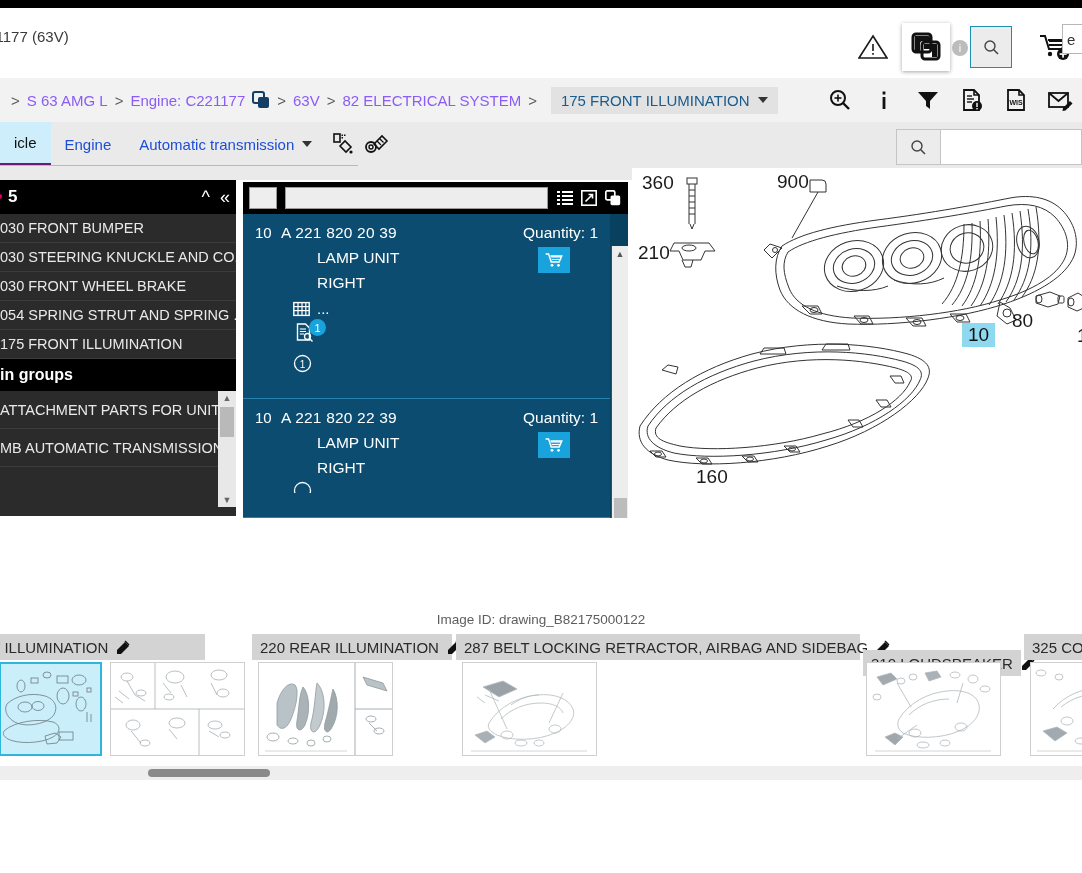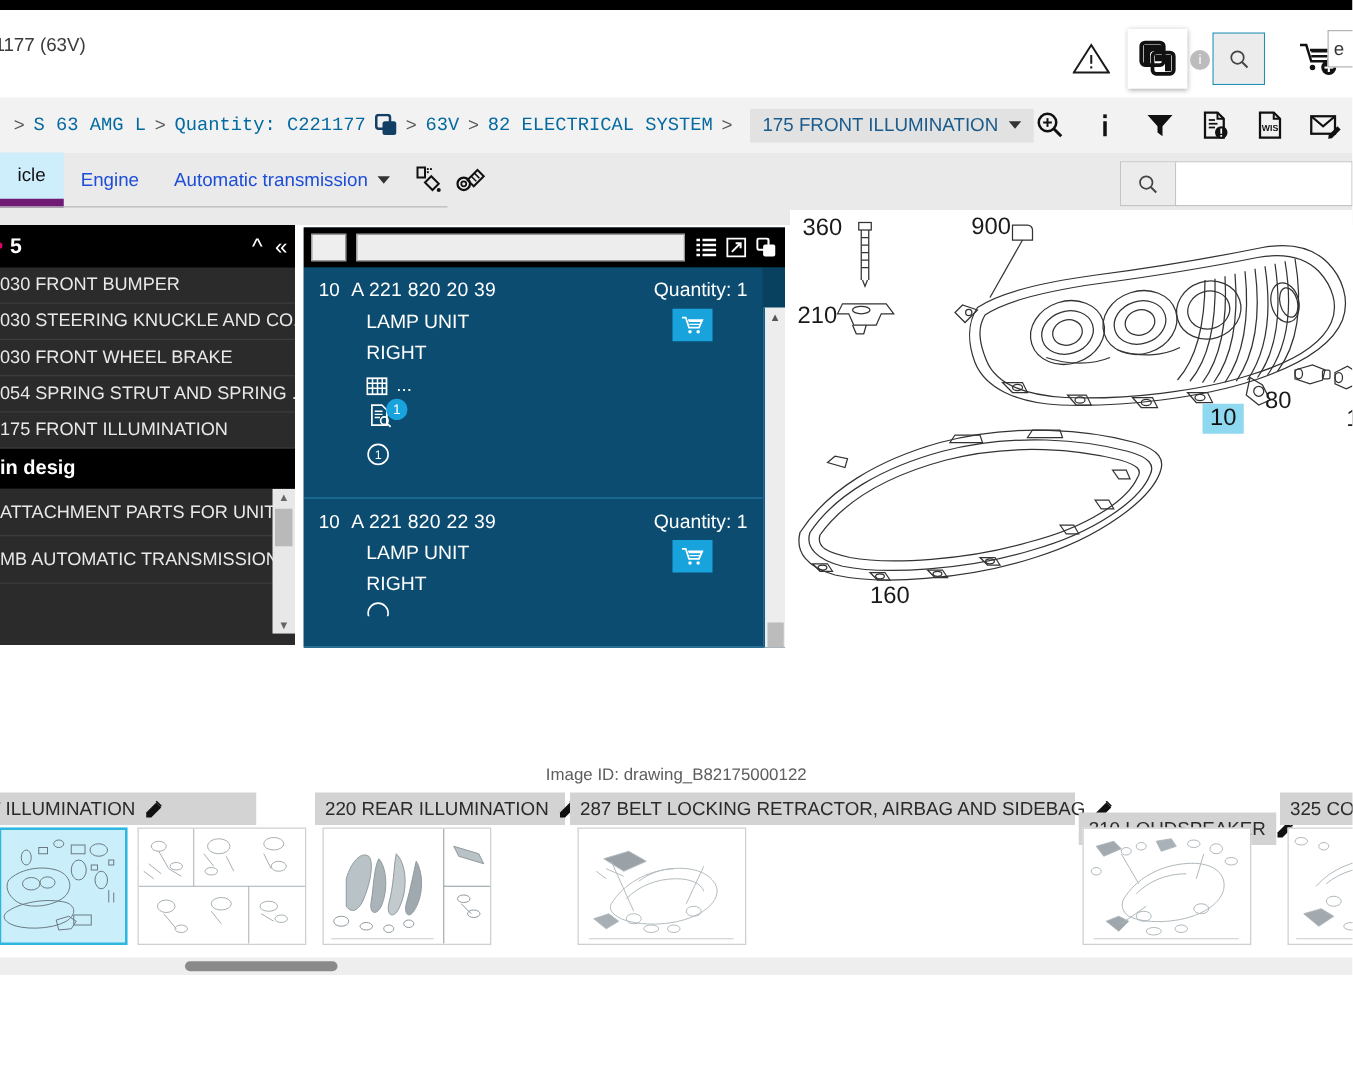--- a/index.html
+++ b/index.html
@@ -30,33 +30,33 @@
                 background:#bcbcbc; color:#fff; font-size:11px; display:flex; align-items:center; justify-content:center; }
   .cart-ico { width:52px; height:52px; display:flex; align-items:center; justify-content:center; margin-left:18px; cursor:pointer; }
   .edge-btn { position:absolute; right:-8px; top:16px; width:28px; height:30px; border:1px solid #b6b6b6;
               background:#fff; font-size:15px; color:#333; display:flex; align-items:center; padding-left:4px; }
 
   
   .crumbbar { position:absolute; left:0; top:78px; width:1082px; height:44px; background:#f2f2f2;
               display:flex; align-items:center; }
   .crumbs { display:flex; align-items:center; padding-left:4px; }
   .csep { color:#5a5a5a; font-size:15px; margin:0 7px; }
-  .citem { color:#0369a1; font-size:15px; white-space:nowrap; cursor:pointer;font-family:Liberation Mono, monospace; }
+  .citem { color:#8b5cf6; font-size:15px; white-space:nowrap; cursor:pointer; }
   .cdup { margin-left:7px; cursor:pointer; display:inline-flex; }
   .ccur { background:#e2e2e2; padding:5px 10px; display:flex; align-items:center; gap:8px; margin-left:7px; cursor:pointer; }
   .ccur span.lbl { color:#1a5b8c; font-size:15px; }
   .caret { width:0;height:0;border-left:5px solid transparent;border-right:5px solid transparent;border-top:6px solid #333; }
   .crumb-icons { position:absolute; right:0; top:0; height:44px; display:flex; align-items:center; gap:0; }
   .crumb-icons .ci { width:44px; height:44px; display:flex; align-items:center; justify-content:center; cursor:pointer; }
 
   
   .tabrow { position:absolute; left:0; top:122px; width:1082px; height:58px; background:#eaeaea; }
   .tabs { position:absolute; left:0; top:0; display:flex; align-items:center; height:44px; }
   .tab { height:44px; display:flex; align-items:center; padding:0 14px; font-size:15px; color:#1d4ed8; cursor:pointer; }
-  .tab.active { background:#cfeefb; color:#111; border-bottom:7px solid #701a75; }
+  .tab.active { background:#cfeefb; color:#111; border-bottom:3px solid #701a75; }
   .tab .caret { margin-left:8px; }
   .tooli { width:34px; height:44px; display:flex; align-items:center; justify-content:center; cursor:pointer; }
   .tabrule { position:absolute; left:0; top:43px; width:358px; height:1px; background:#b9b9b9; }
   .tsearch { position:absolute; right:0; top:7px; display:flex; align-items:center; height:36px;
              border:1px solid #c4c4c4; background:#fff; }
   .tsearch .tsbtn { width:44px; height:34px; background:#ececec; display:flex; align-items:center; justify-content:center;
                     border-right:1px solid #c4c4c4; cursor:pointer; }
   .tsearch .tsinp { width:140px; height:34px; border:none; outline:none; background:#fff; font-size:14px;
                     font-family:"Liberation Sans",sans-serif; }
 
@@ -89,21 +89,21 @@
 
   .parts-body { position:relative; height:304px; overflow:hidden; background:#08415f; }
   .pcard { position:relative; background:#0b4c70; color:#fff; padding:10px 0 8px 0; border-bottom:1px solid #2a80ad;
            width:367px; cursor:pointer; }
   .pcard .row1 { display:flex; align-items:flex-start; }
   .pcard .pos { width:38px; text-align:left; padding-left:12px; font-size:15px; }
   .pcard .pnum { font-size:15.5px; letter-spacing:.2px; }
   .pcard .qty { position:absolute; right:12px; top:10px; font-size:15.5px; }
   .pcard .cartbtn { position:absolute; right:40px; top:33px; width:32px; height:26px; background:#19a3dd;
                     display:flex; align-items:center; justify-content:center; cursor:pointer; }
-  .pcard .ln { padding-left:50px; font-size:15.5px; margin-top:7px; }
+  .pcard .ln { padding-left:74px; font-size:15.5px; margin-top:7px; }
   .pcard .metarow { padding-left:50px; margin-top:8px; display:flex; align-items:center; gap:6px; font-size:15px; }
   .pcard .docrow { padding-left:52px; margin-top:6px; position:relative; }
   .badge1 { position:absolute; left:66px; top:-4px; width:17px; height:17px; border-radius:50%; background:#19a3dd;
             color:#fff; font-size:11px; display:flex; align-items:center; justify-content:center; }
   .pcard .circ1 { padding-left:50px; margin-top:11px; }
   .parts-sc { position:absolute; right:0; top:32px; width:17px; height:304px; background:#ededed; border-left:1px solid #0b5e8e; }
   .parts-sc .ar { height:16px; display:flex; align-items:center; justify-content:center; color:#555; font-size:9px; }
   .parts-sc .thumb { position:absolute; left:2px; top:252px; width:13px; height:24px; background:#bcbcbc; }
 
   
@@ -174,21 +174,21 @@
     </div>
     <div class="info-badge">i</div>
     <div class="edge-btn">e</div>
   </div>
 
   <div class="crumbbar">
     <div class="crumbs">
       <span class="csep">&gt;</span>
       <span class="citem">S 63 AMG L</span>
       <span class="csep">&gt;</span>
-      <span class="citem">Quantity: C221177</span>
+      <span class="citem">Engine: C221177</span>
       <span class="cdup">
         <svg width="18" height="18" viewBox="0 0 18 18">
             <rect x="1" y="1" width="11" height="11" rx="2" fill="none" stroke="#123f63" stroke-width="2"></rect>
             <rect x="6" y="6" width="11" height="11" rx="2" fill="#123f63"></rect>
           </svg>
       </span>
       <span class="csep">&gt;</span>
       <span class="citem">63V</span>
       <span class="csep">&gt;</span>
       <span class="citem">82 ELECTRICAL SYSTEM</span>
@@ -304,21 +304,21 @@
     </div>
 
     <div class="sb-list">
       <div class="sb-item">030 FRONT BUMPER</div>
       <div class="sb-item">030 STEERING KNUCKLE AND CO...</div>
       <div class="sb-item">030 FRONT WHEEL BRAKE</div>
       <div class="sb-item">054 SPRING STRUT AND SPRING ...</div>
       <div class="sb-item">175 FRONT ILLUMINATION</div>
     </div>
 
-    <div class="sb-subhead">in desig</div>
+    <div class="sb-subhead">in groups</div>
 
     <div class="sb-list2">
       <div class="sb-item2">ATTACHMENT PARTS FOR UNITS</div>
       <div class="sb-item2">MB AUTOMATIC TRANSMISSION</div>
       <div class="sb-sc">
         <div class="ar">▲</div>
         <div class="thumb"></div>
         <div class="ar" style="position:absolute;bottom:0;left:0;width:18px;">▼</div>
       </div>
     </div>

